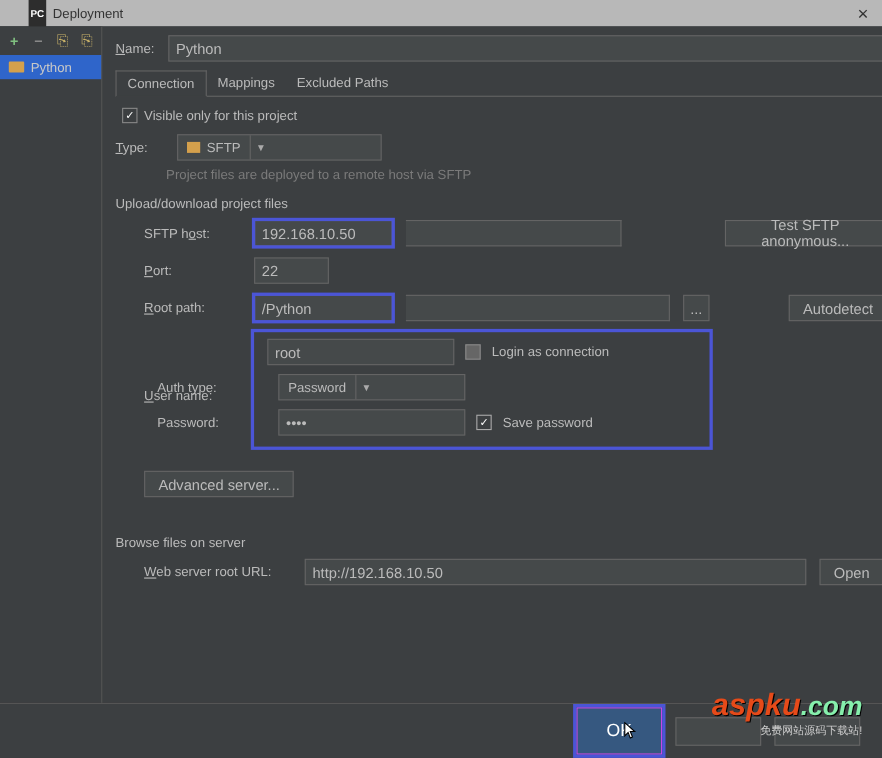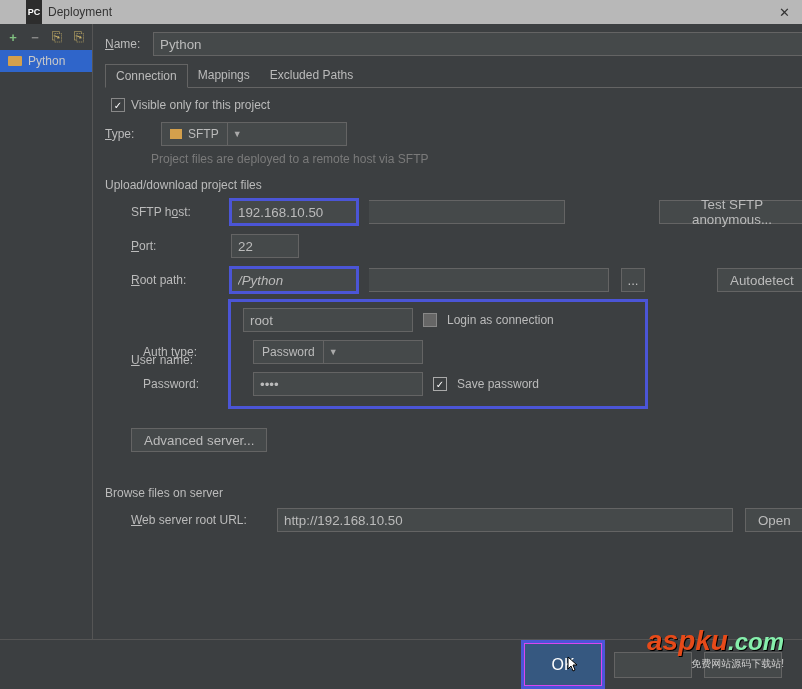--- a/index.html
+++ b/index.html
@@ -117,21 +117,21 @@
         <input class="finput hl" style="width: 126px;" value="192.168.10.50">
         <div class="finput" style="width:196px;border-left:none"></div>
         <button class="btn" style="width:146px;margin-left:auto">Test SFTP anonymous...</button>
       </div>
       <div class="frow">
         <span class="flabel"><span class="u">P</span>ort:</span>
         <input class="finput w2" value="22" style="">
       </div>
       <div class="frow">
         <span class="flabel"><span class="u">R</span>oot path:</span>
-        <input class="finput hl" style="width: 126px; font-style: italic;" value="/Python">
+        <input class="finput hl" style="width: 126px;" value="/Python">
         <div class="finput" style="width:240px;border-left:none"></div>
         <button class="btn btn-sm">...</button>
         <button class="btn" style="width:88px;margin-left:auto">Autodetect</button>
       </div>
 
       <div class="frow">
         <span class="flabel"><span class="u">U</span>ser name:</span>
         <div class="credbox">
           <div class="frow" style="margin:0 12px 8px 12px">
             <input class="finput wcred" value="root" style="">

